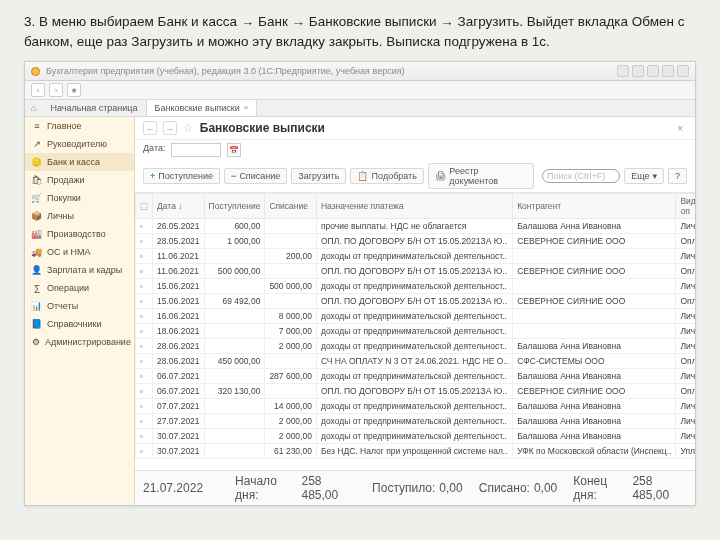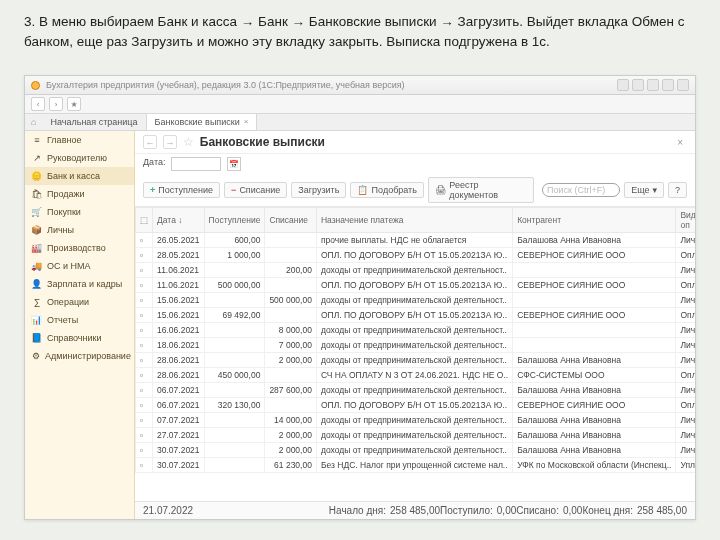--- a/index.html
+++ b/index.html
@@ -1,18 +1,18 @@
 <!DOCTYPE html>
 <html><head>
 <meta charset="utf-8">
 <style>
 *{box-sizing:border-box;margin:0;padding:0;font-family:Arial,sans-serif}
 body{background:#eef0ec;width:720px;height:540px;overflow:hidden}
 .instruction{padding:12px 24px 8px;font-size:13.5px;line-height:1.45;color:#222}
-.app-window{margin:16px 24px 12px;background:#a21caf;border:1px solid #ccc;box-shadow:0 1px 3px rgba(0,0,0,0.1)}
+.app-window{margin:2px 24px 12px;background:#a21caf;border:1px solid #ccc;box-shadow:0 1px 3px rgba(0,0,0,0.1)}
 .titlebar{display:flex;align-items:center;gap:6px;padding:3px 6px;background:linear-gradient(#f8f8f8,#ececec);border-bottom:1px solid #d0d0d0;font-size:9px;color:#666}
 .tb-dot{width:9px;height:9px;border-radius:50%;background:#ffb84d;border:1px solid #cc8800}
 .tb-title{flex:1;color:#888}
 .tb-icons{display:flex;gap:3px}
 .tb-icon{width:12px;height:12px;background:#e8e8e8;border:1px solid #ccc;border-radius:2px}
 .toolbar{display:flex;align-items:center;gap:4px;padding:2px 6px;border-bottom:1px solid #d8d8d8;background:#f6f6f6}
 .tb-btn{width:14px;height:14px;border:1px solid #d0d0d0;background:#fff;border-radius:2px;font-size:8px;display:flex;align-items:center;justify-content:center;color:#888}
 .tabbar{display:flex;align-items:center;background:#f0f0f0;border-bottom:1px solid #d8d8d8;font-size:9px}
 .tab{padding:3px 8px;border-right:1px solid #d8d8d8;display:flex;align-items:flex-start;gap:4px;color:#555}
 .tab.active{background:#fff}
@@ -37,21 +37,21 @@
 .act-btn .plus{color:#4a9;font-weight:bold}
 .act-btn .minus{color:#c55;font-weight:bold}
 .spacer{flex:1}
 .search-box{border:1px solid #a3a3a3;padding:1px 4px;width:80px;color:#bbb;border-radius:7px}
 .grid{flex:1;overflow:auto;font-size:8.5px}
 .grid table{width:100%;border-collapse:collapse}
 .grid th{background:#f8f8f8;border:1px solid #e8e8e8;padding:2px 4px;text-align:left;color:#666;font-weight:normal;position:sticky;top:0}
 .grid td{border:1px solid #f0f0f0;padding:2px 4px;color:#444;white-space:nowrap;overflow:hidden;text-overflow:ellipsis}
 .grid td.num{text-align:right}
 .row-icon{color:#6a9;font-size:8px}
-.statusbar{display:flex;align-items:center;padding:3px 8px;border-top:1px solid #e0e0e0;background:#fafafa;font-size:10px;color:#555}
+.statusbar{display:flex;align-items:center;gap:16px;padding:3px 8px;border-top:1px solid #e0e0e0;background:#fafafa;font-size:12px;color:#555}
 .statusbar .sb-item{display:flex;gap:4px}
 .col-icon{width:18px}
 .col-date{width:58px}
 .col-in{width:62px}
 .col-out{width:62px}
 .col-purpose{width:190px}
 .col-contr{width:120px}
 .col-type{width:36px}
 </style>
 </head>

